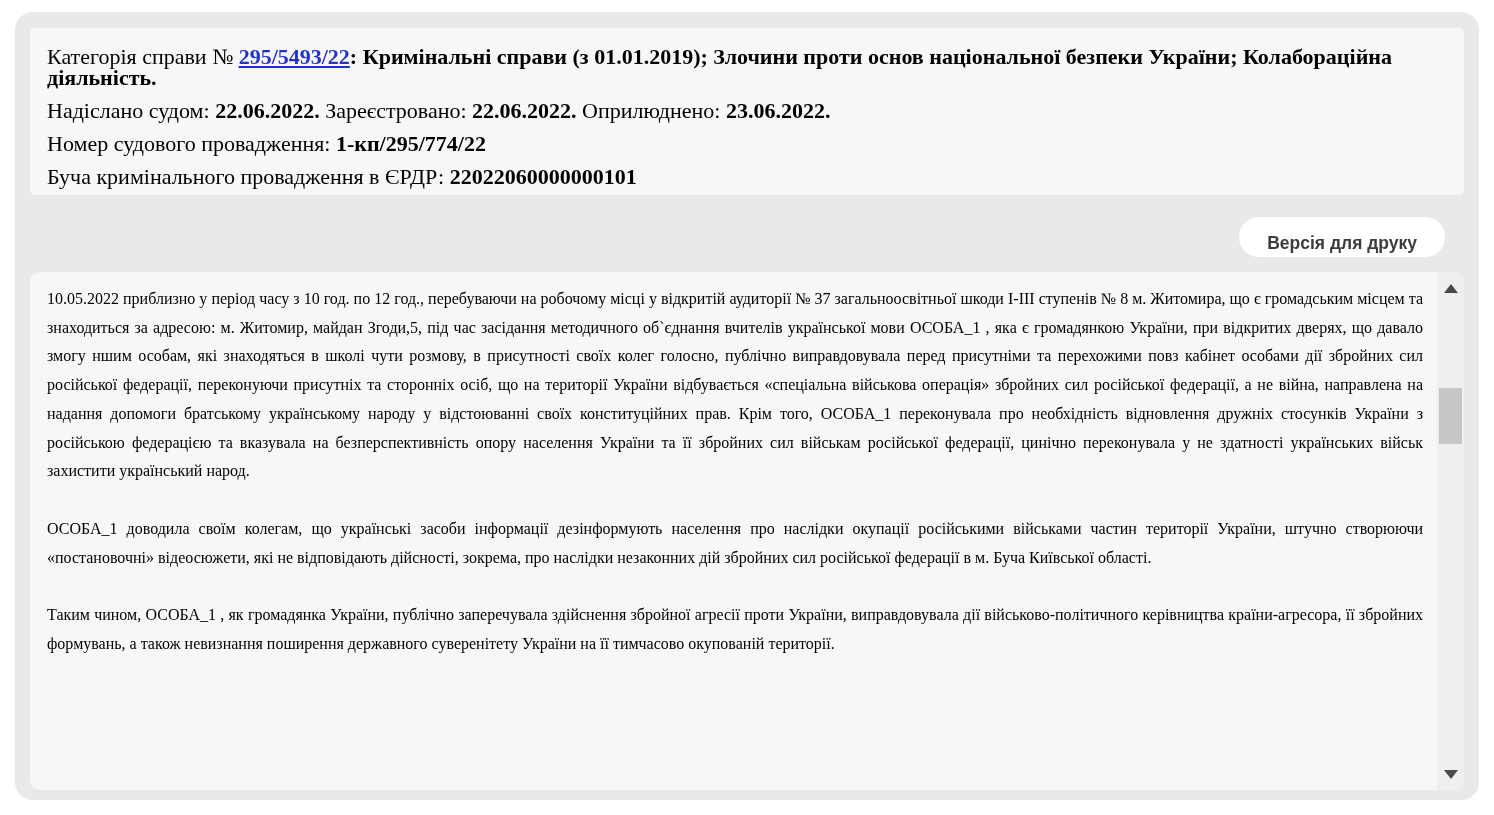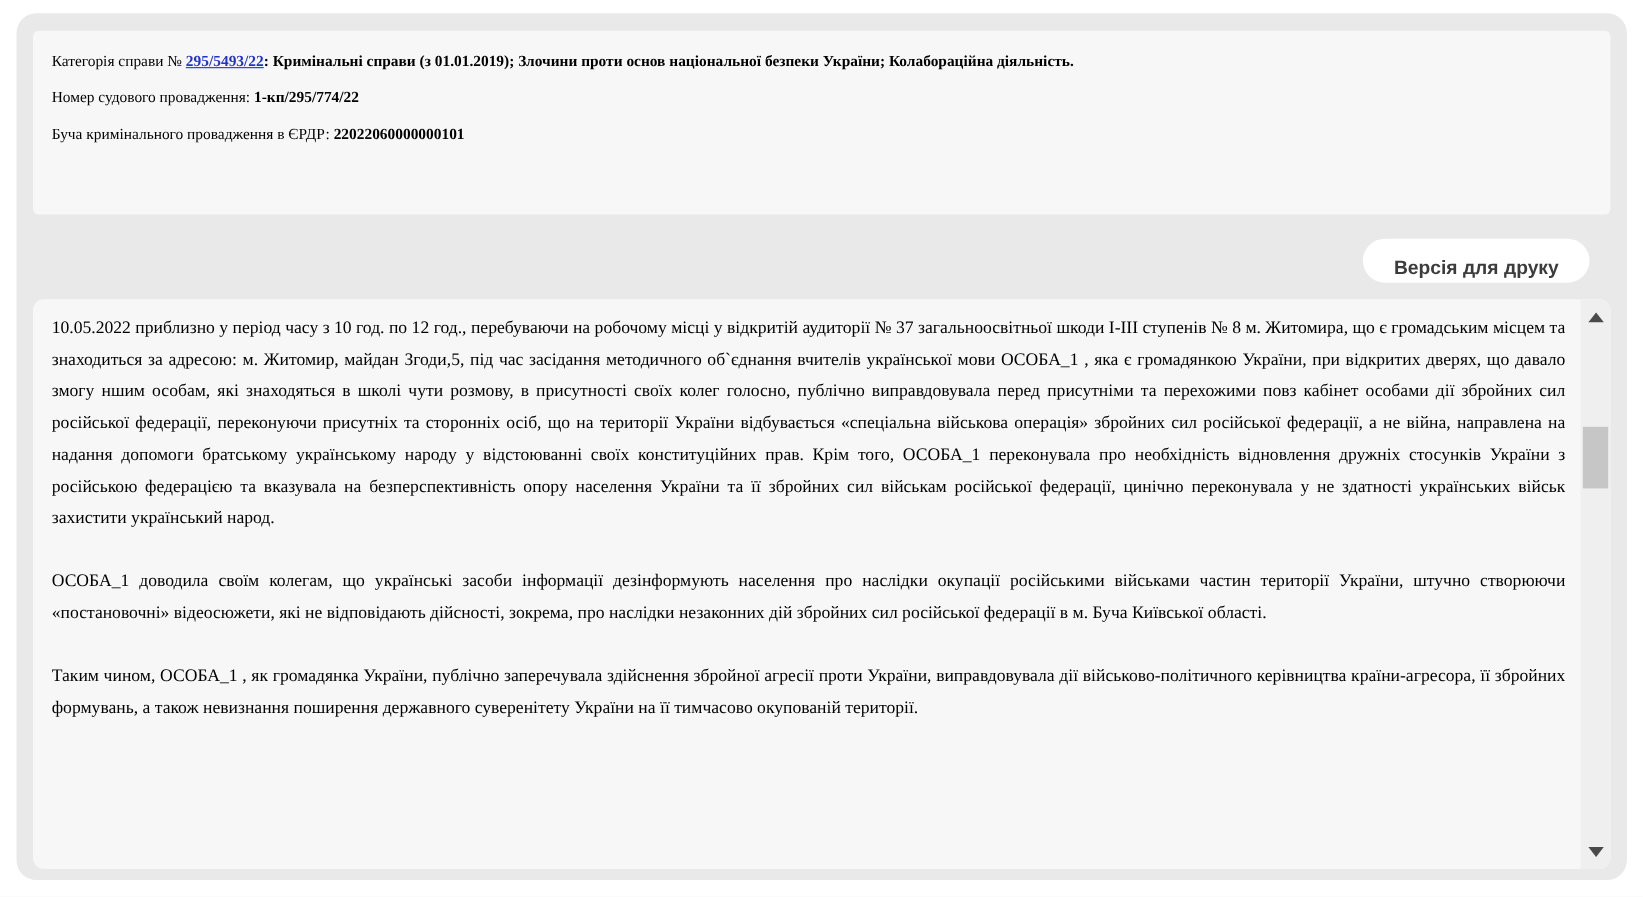--- a/index.html
+++ b/index.html
@@ -22,21 +22,21 @@
     position:absolute;left:15px;top:12px;width:1464px;height:788px;
     background:var(--card_bg);border-radius:18px;
   }
   
   .header-panel{
     position:absolute;left:15px;top:16px;width:1434px;height:167px;
     background:var(--panel_bg);border-radius:5px;
     padding:18px 16px 0 17px;
   }
   .header-panel p{
-    margin:0 0 12px;font-size:14px;line-height:21px;
+    margin:0 0 12px;font-size:22px;line-height:21px;
   }
   .header-panel b{font-weight:bold;}
   a.case-link{
     color:var(--link_blue);font-weight:bold;text-decoration:underline;cursor:pointer;
   }
   
   .print-btn{
     position:absolute;top:205px;right:34px;height:40px;
     padding:16px 28px;background:var(--button_bg);color:var(--button_text);
     border:none;border-radius:20px;
@@ -79,20 +79,21 @@
     background:var(--scroll_thumb);cursor:grab;
   }
 </style>
 </head>
 <body>
 
 <div class="card">
 
   <div class="header-panel">
     <p><span>Категорія справи № </span><a class="case-link">295/5493/22</a><b>: </b><b>Кримінальні справи (з 01.01.2019); Злочини проти основ національної безпеки України; Колабораційна діяльність.</b></p>
+    <p><span>Надіслано судом: </span><b>22.06.2022.</b><span> Зареєстровано: </span><b>22.06.2022.</b><span> Оприлюднено: </span><b>23.06.2022.</b></p>
     <p><span>Номер судового провадження: </span><b>1-кп/295/774/22</b></p>
     <p><span>Буча кримінального провадження в ЄРДР: </span><b>22022060000000101</b></p>
   </div>
 
   <button class="print-btn">Версія для друку</button>
 
   <div class="text-panel">
     <div class="doc-text">
       <p>10.05.2022 приблизно у період часу з 10 год. по 12 год., перебуваючи на робочому місці у відкритій аудиторії № 37 загальноосвітньої шкоди І-ІІІ ступенів № 8 м. Житомира, що є громадським місцем та знаходиться за адресою: м. Житомир, майдан Згоди,5, під час засідання методичного об`єднання вчителів української мови ОСОБА_1 , яка є громадянкою України, при відкритих дверях, що давало змогу ншим особам, які знаходяться в школі чути розмову, в присутності своїх колег голосно, публічно виправдовувала перед присутніми та перехожими повз кабінет особами дії збройних сил російської федерації, переконуючи присутніх та сторонніх осіб, що на території України відбувається «спеціальна військова операція» збройних сил російської федерації, а не війна, направлена на надання допомоги братському українському народу у відстоюванні своїх конституційних прав. Крім того, ОСОБА_1 переконувала про необхідність відновлення дружніх стосунків України з російською федерацією та вказувала на безперспективність опору населення України та її збройних сил військам російської федерації, цинічно переконувала у не здатності українських військ захистити український народ.</p>
       <p>ОСОБА_1 доводила своїм колегам, що українські засоби інформації дезінформують населення про наслідки окупації російськими військами частин території України, штучно створюючи «постановочні» відеосюжети, які не відповідають дійсності, зокрема, про наслідки незаконних дій збройних сил російської федерації в м. Буча Київської області.</p>

